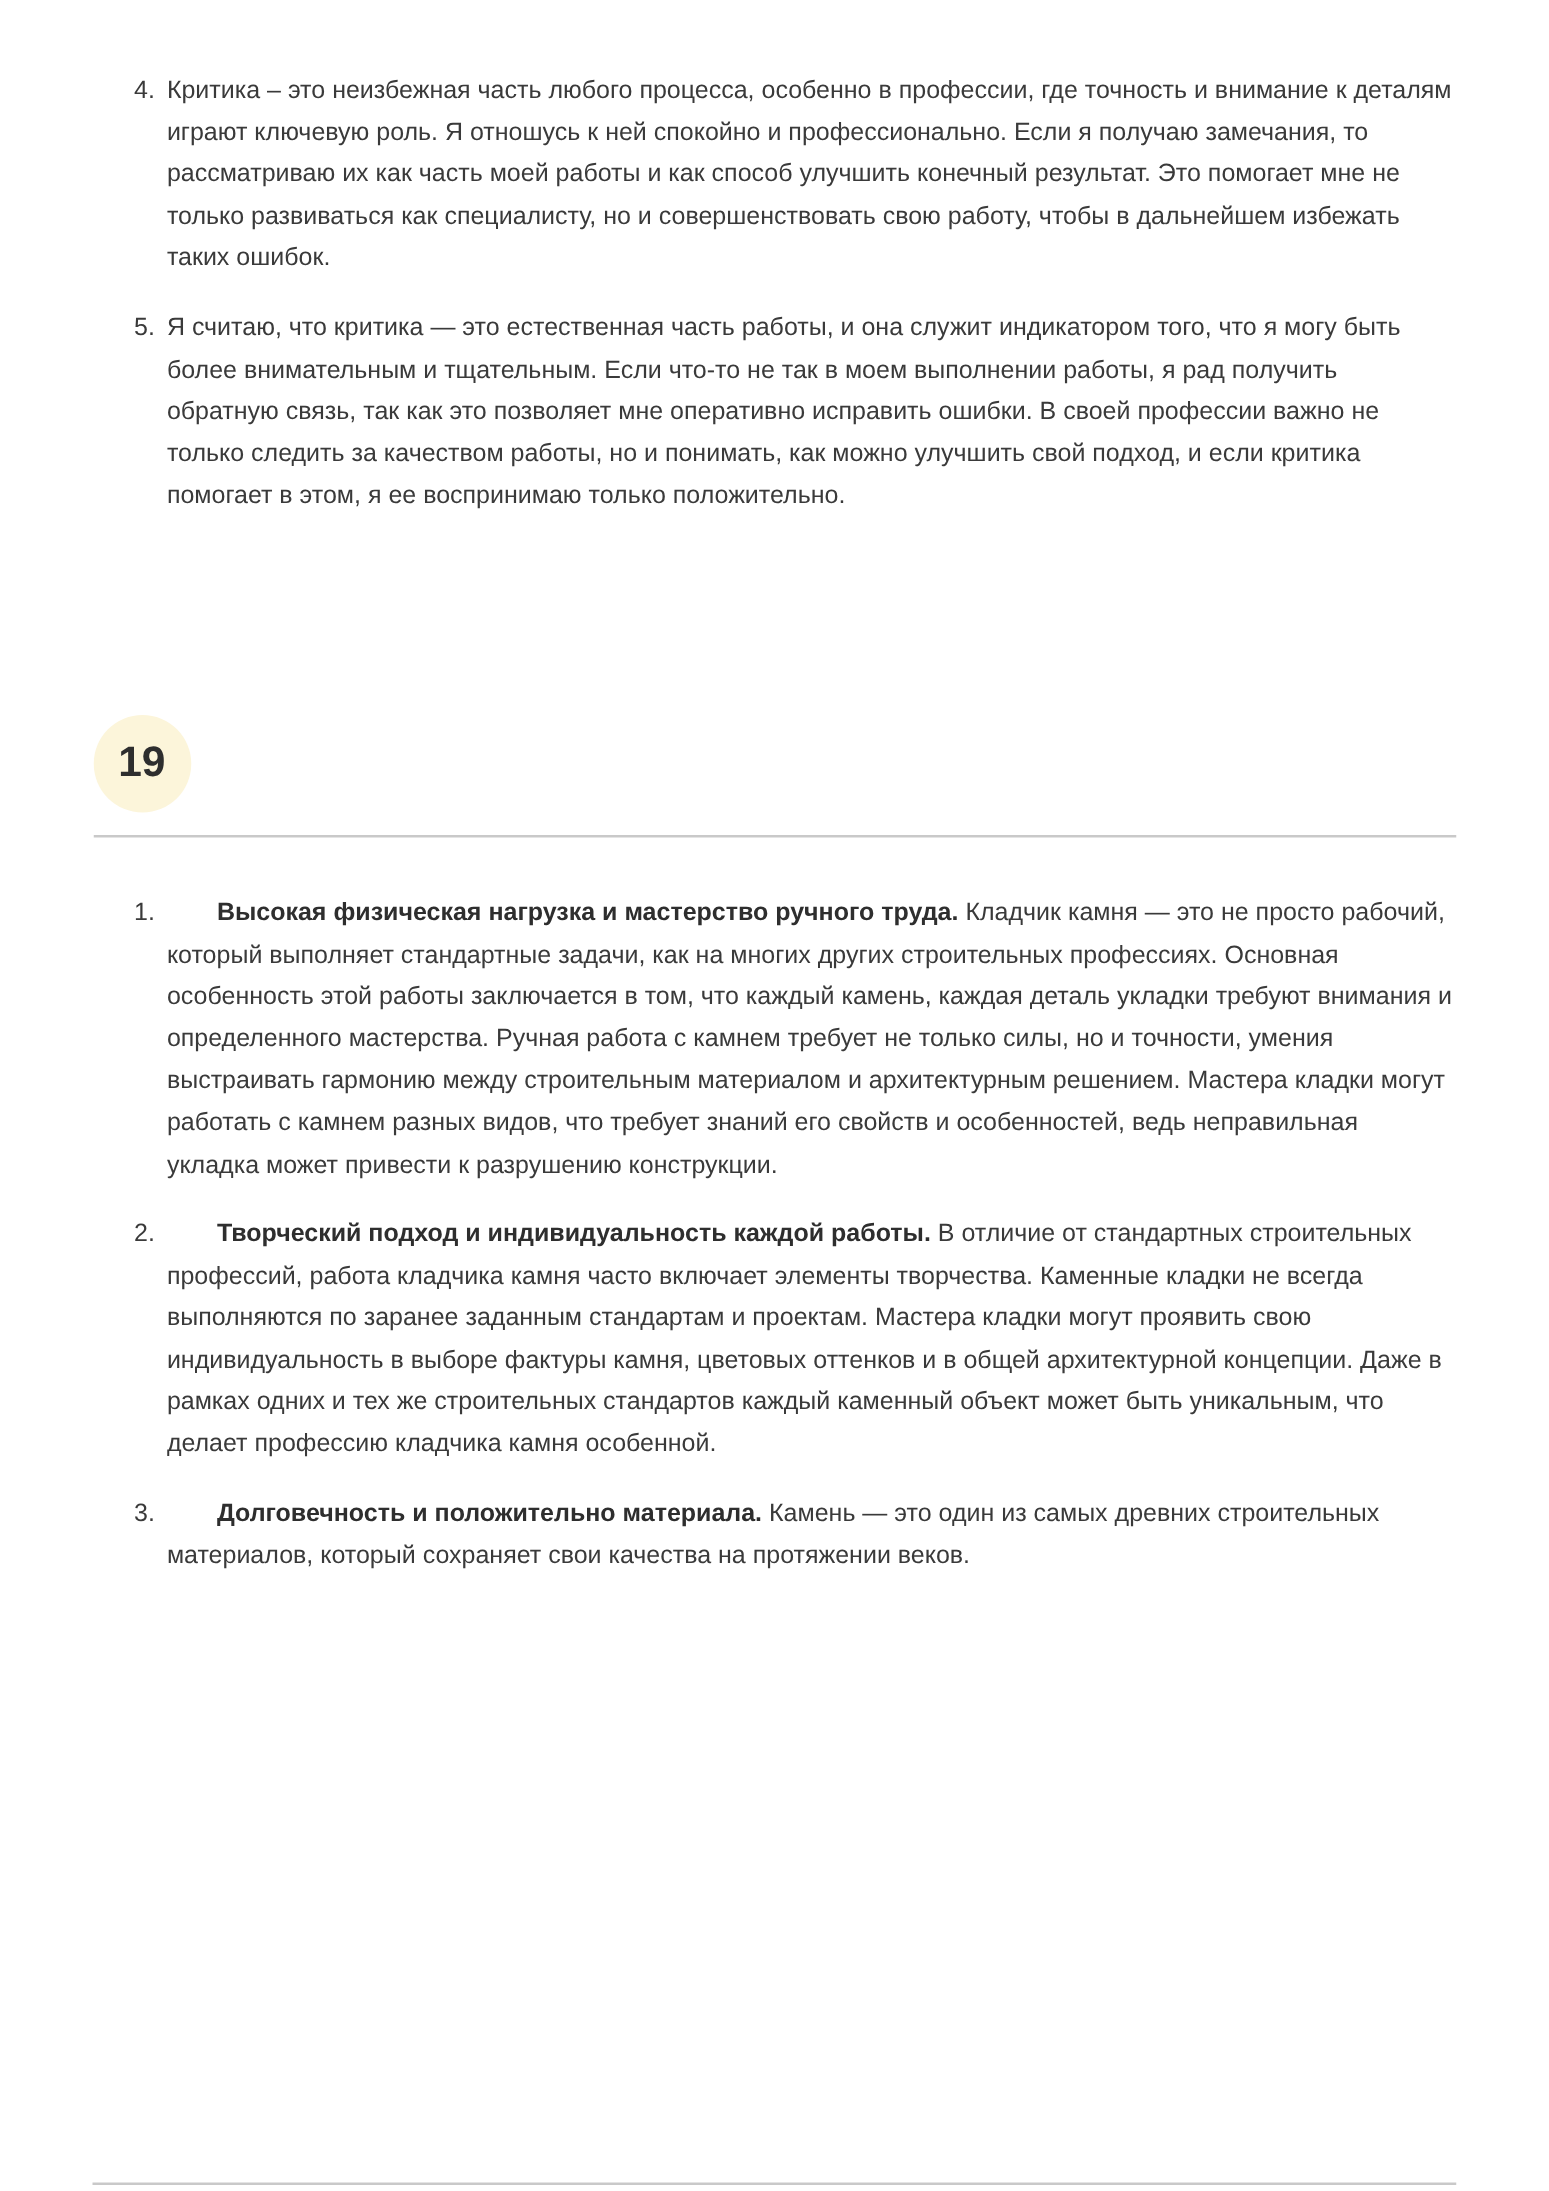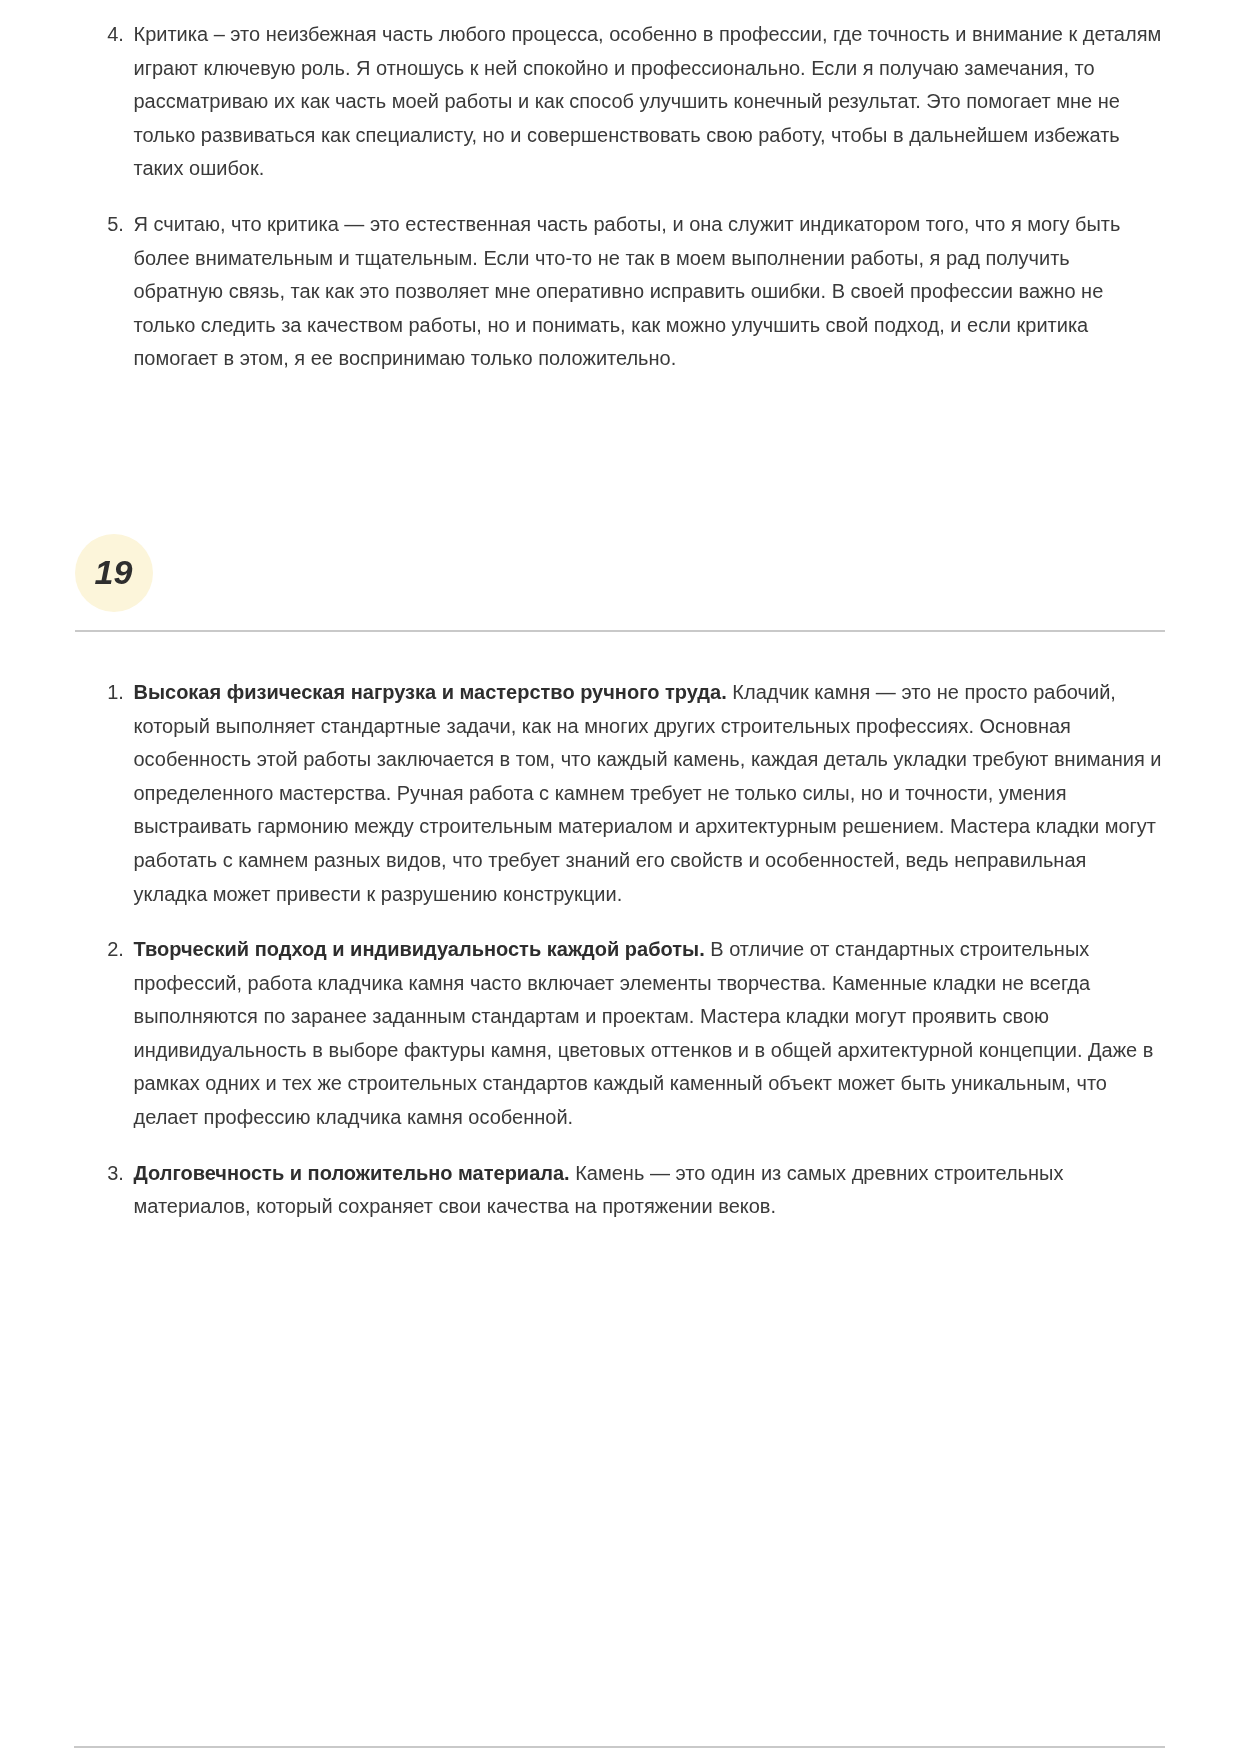--- a/index.html
+++ b/index.html
@@ -11,46 +11,46 @@
     width: 1239px;
     height: 1753px;
     position: relative;
     font-family: "Liberation Sans", "DejaVu Sans", sans-serif;
     color: #3a3a3a;
     overflow: hidden;
   }
   .page {
     width: 1090px;
     margin: 0 auto;
-    padding-top: 18px;
+    padding-top: 56px;
     box-sizing: border-box;
   }
   
   ol.doc-list {
     margin: 0;
     padding-left: 55px;
     font-size: 20px;
     line-height: 1.68;
   }
   ol.doc-list li {
     margin-bottom: 22px;
     padding-left: 4px;
   }
   ol.doc-list li:last-child { margin-bottom: 0; }
   ol.doc-list li strong {
     color: #2e2e2e;
     font-weight: 700;
+    margin-left: 40px;
   }
   
   .section-head {
     display: flex;
     align-items: center;
     margin-top: 158px;
     padding-left: 0;
-    font-style: italic;
   }
   .section-badge {
     flex: 0 0 auto;
     width: 78px;
     height: 78px;
     border-radius: 50%;
     background: #fcf5da;
     display: flex;
     align-items: center;
     justify-content: center;

